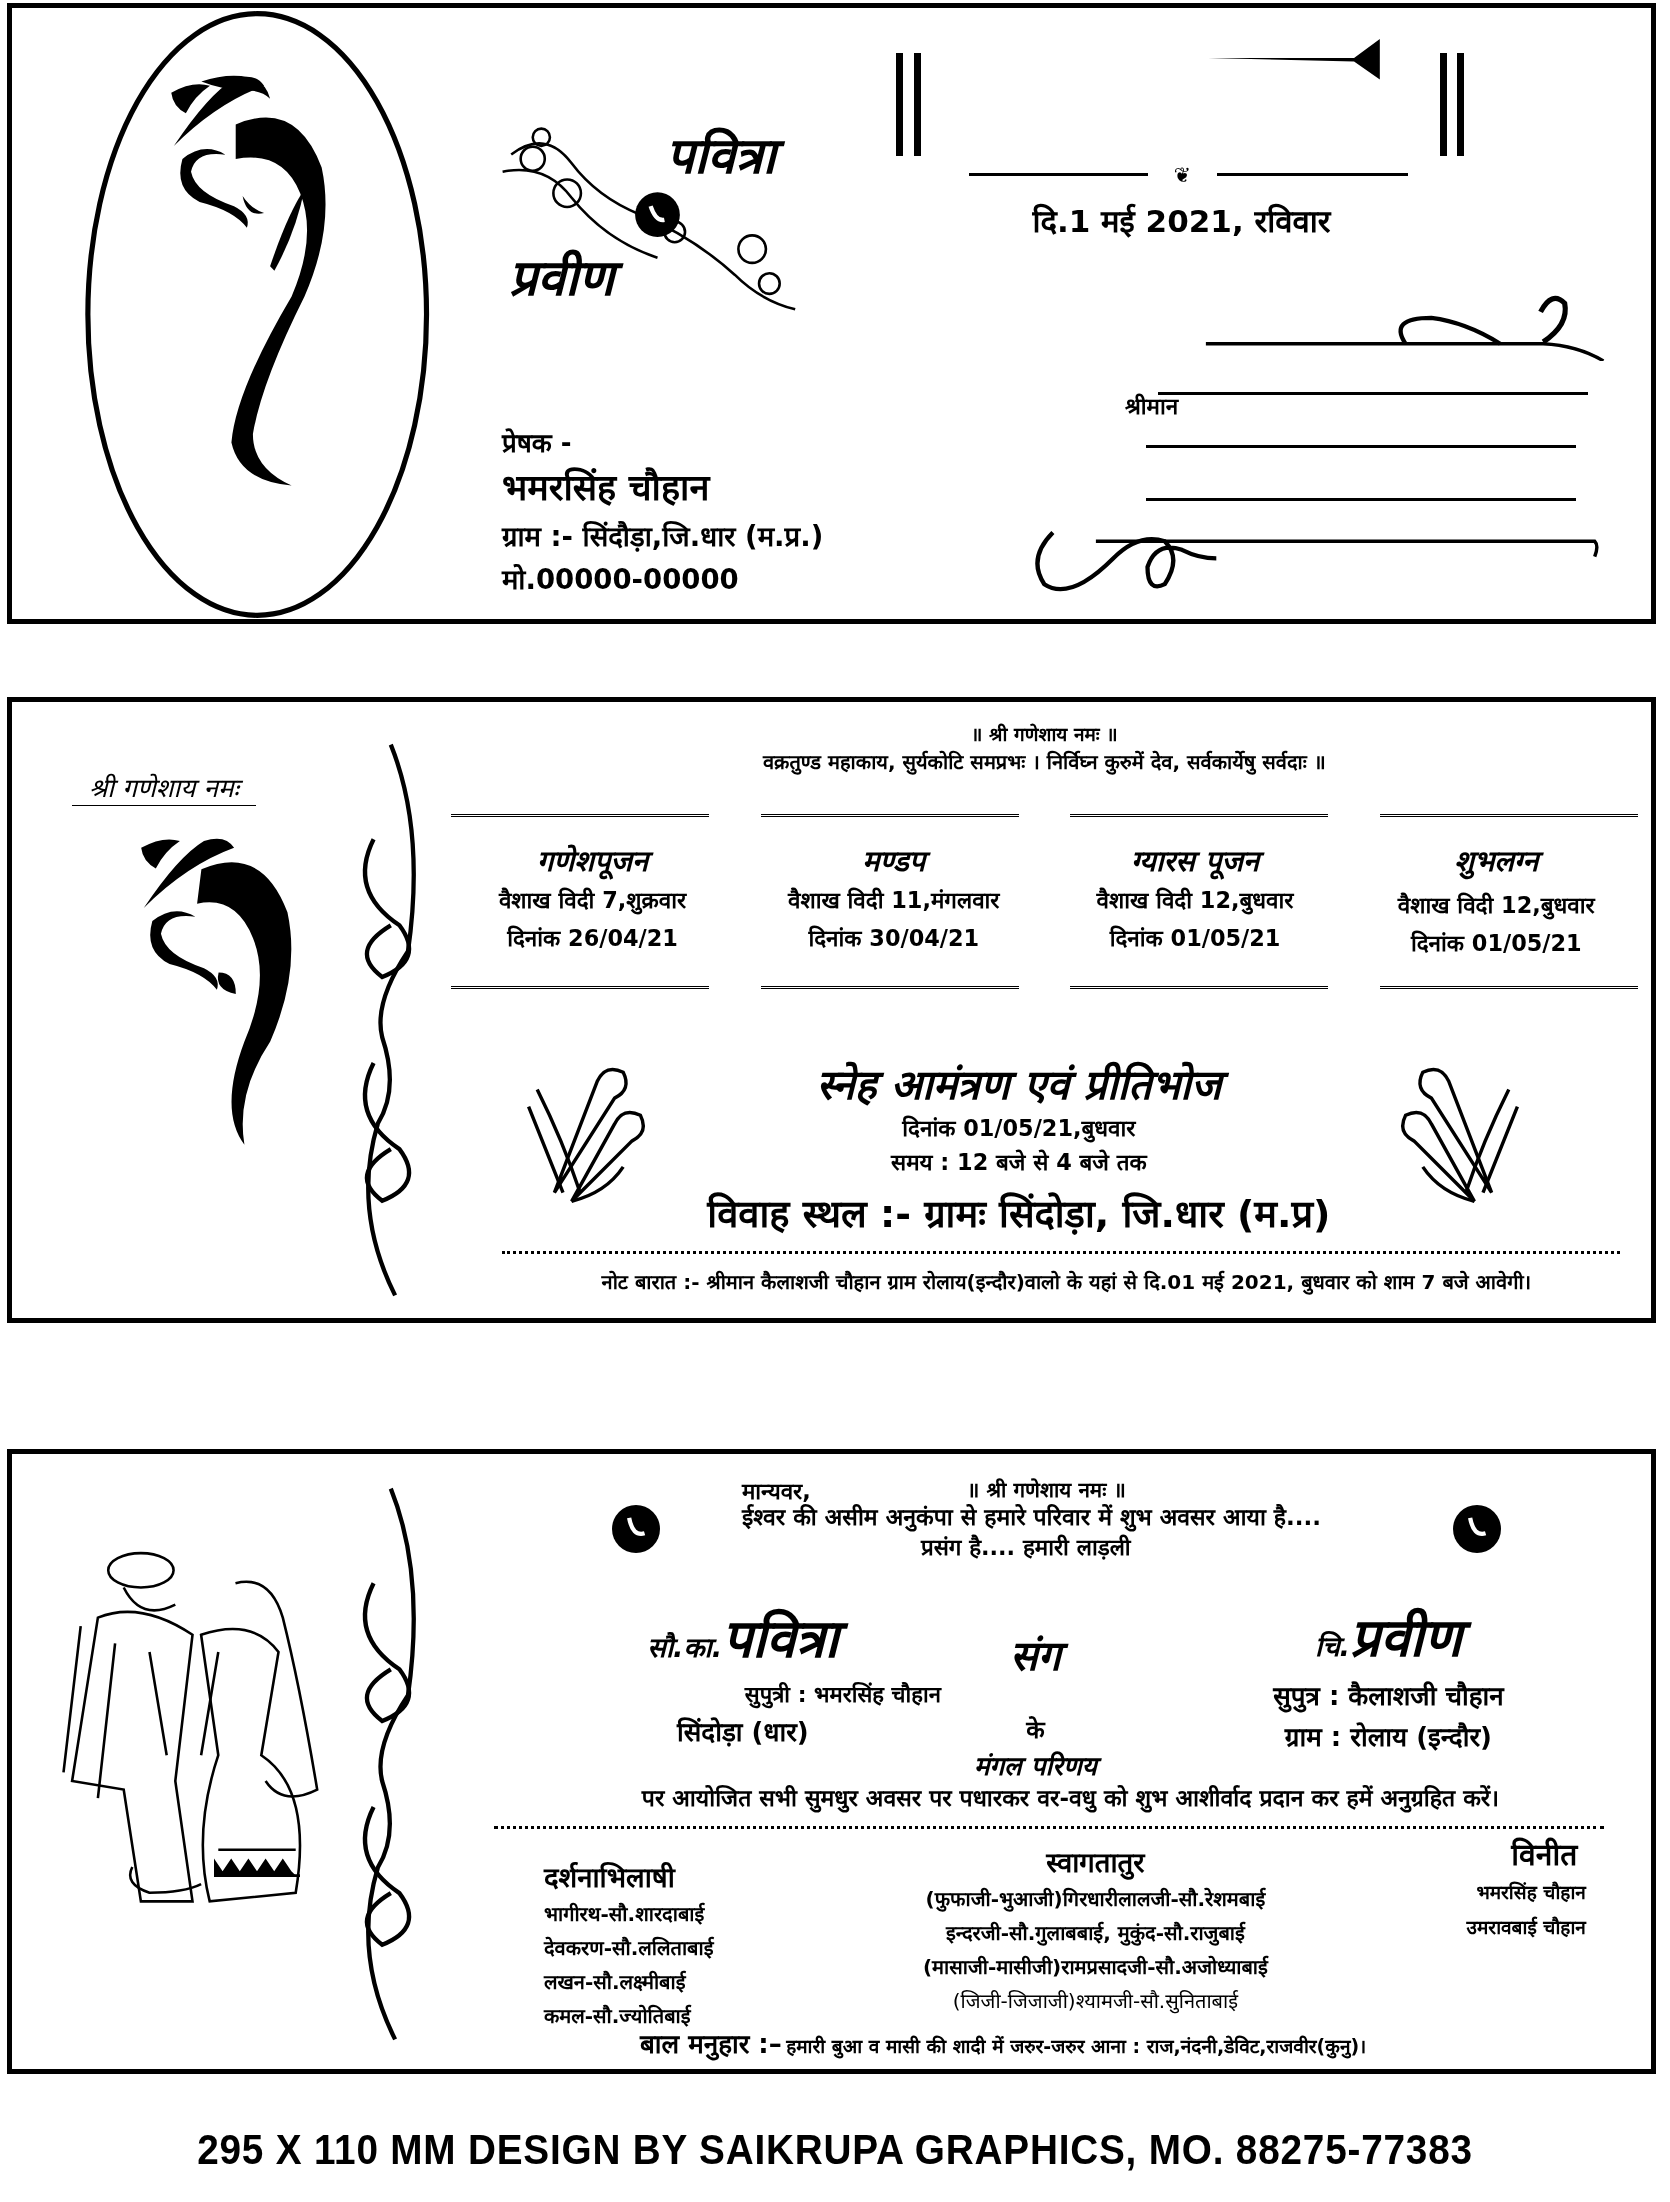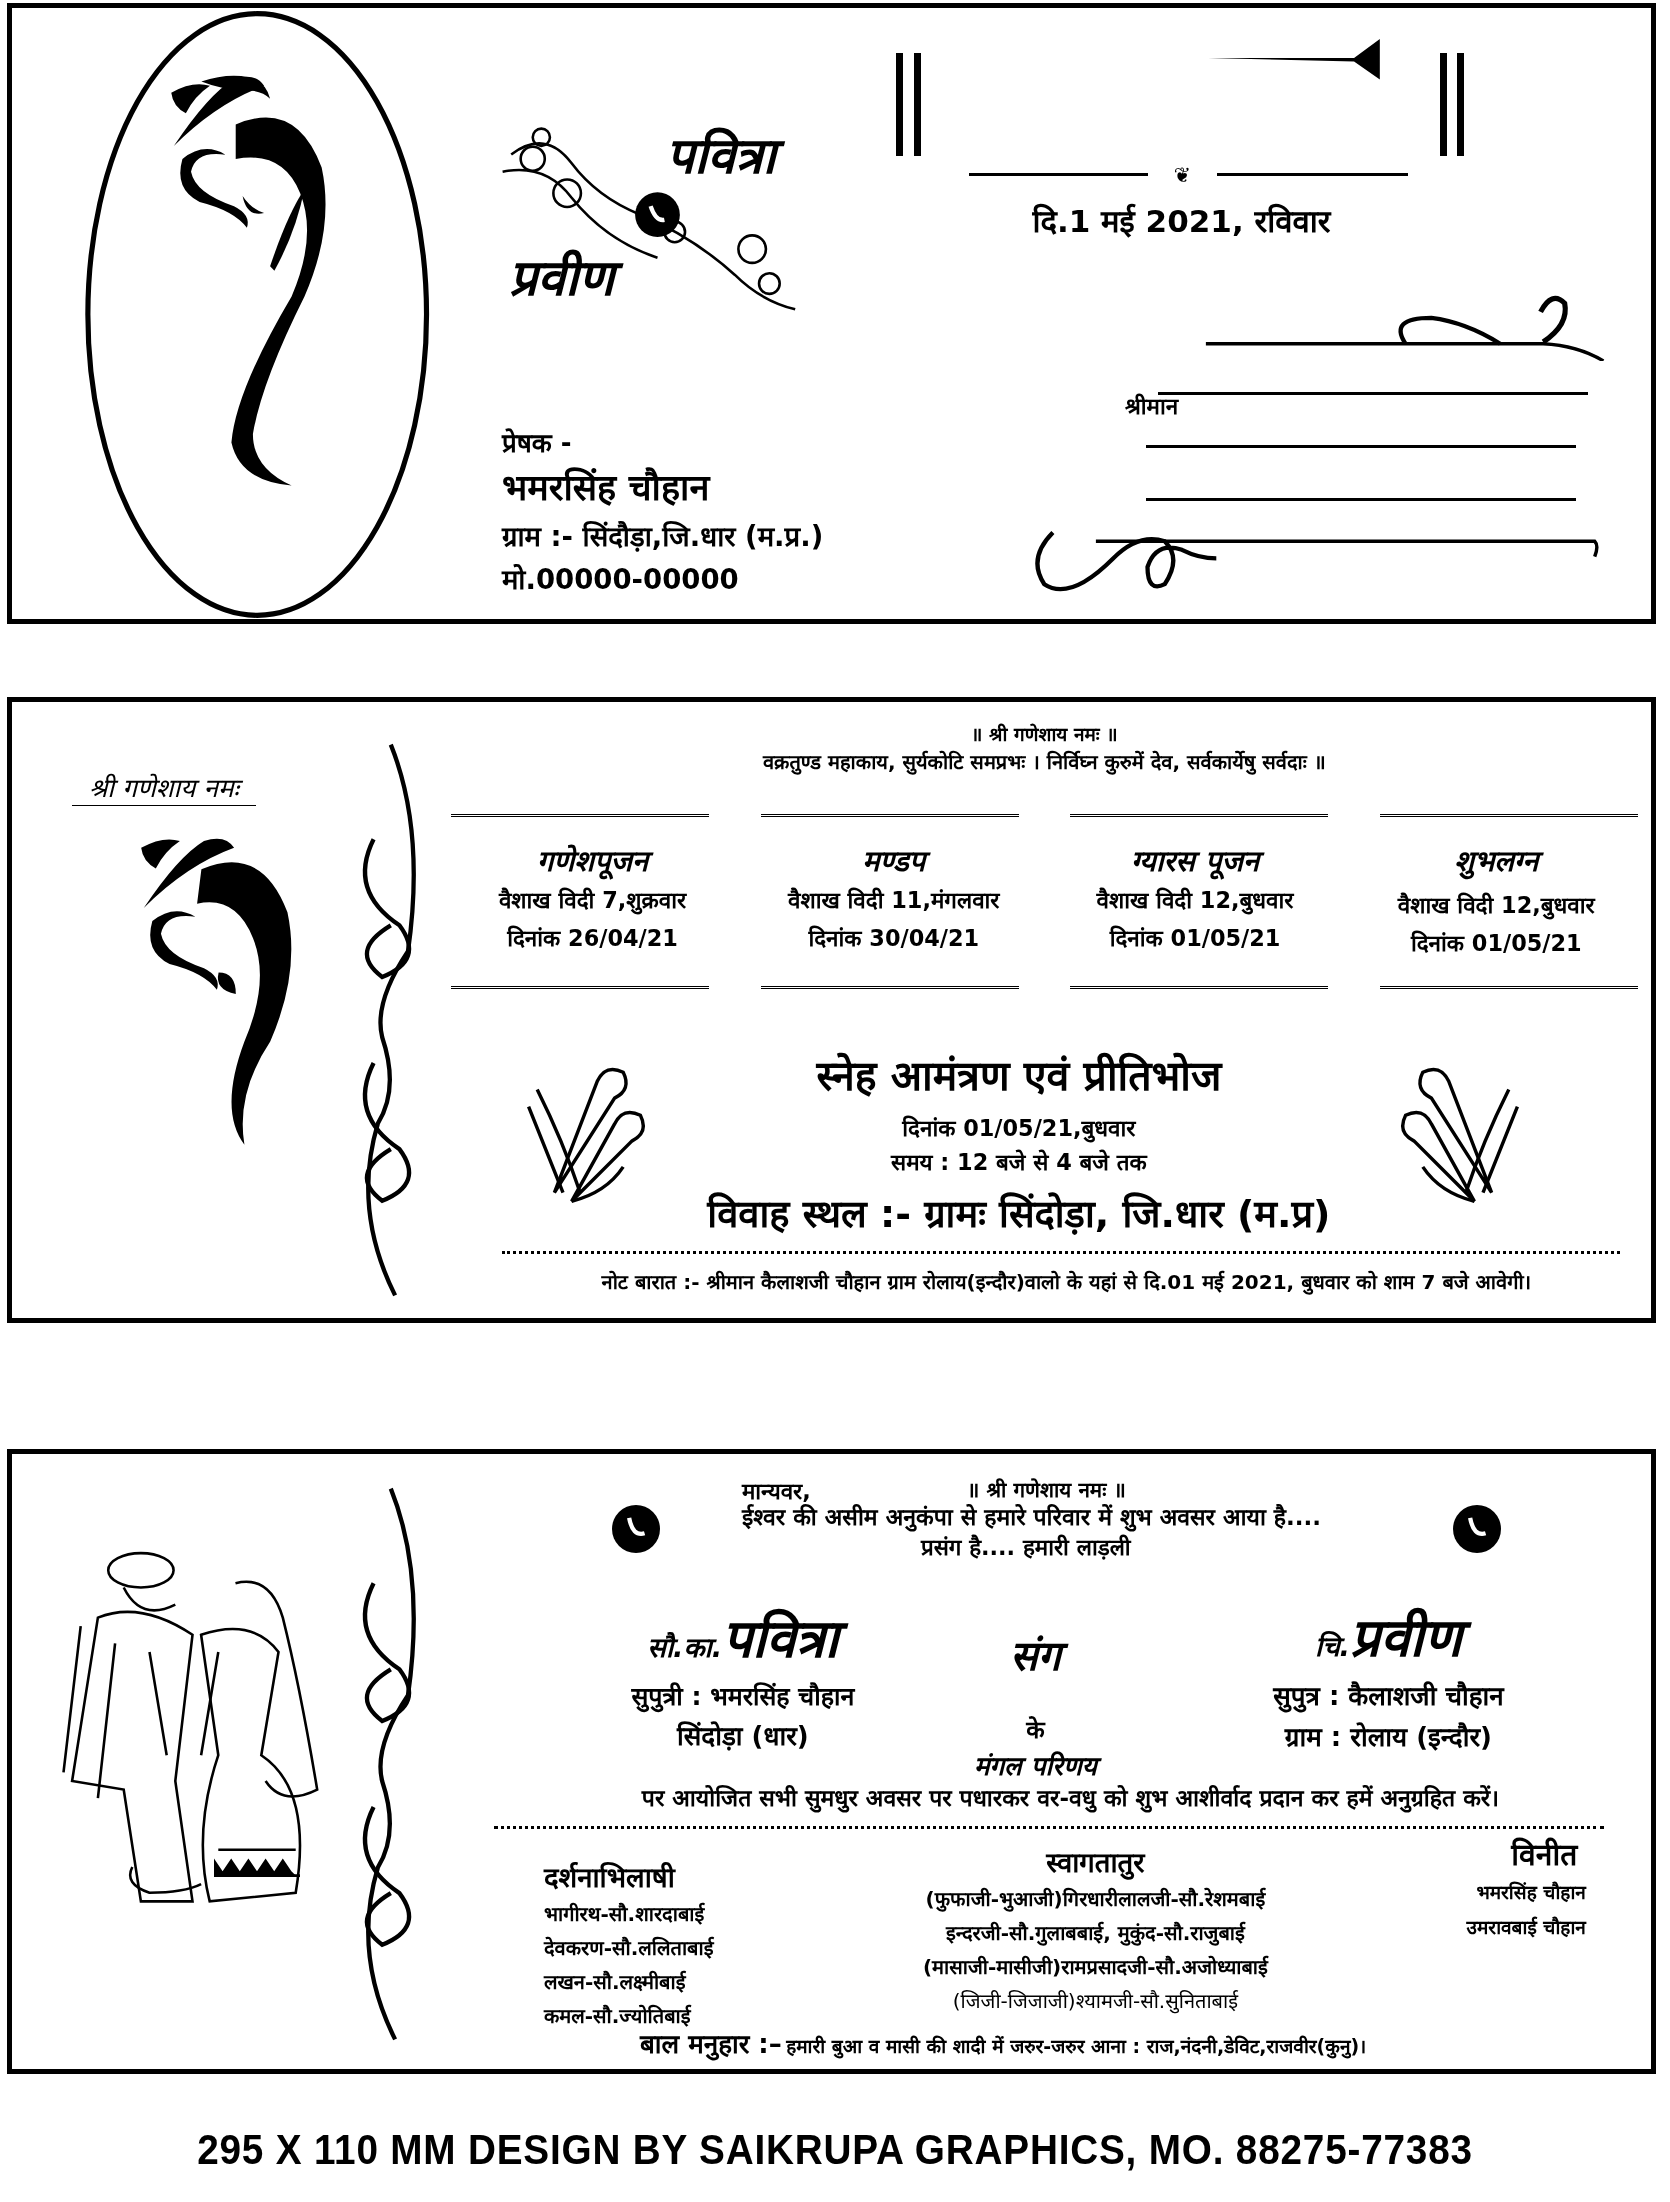--- a/index.html
+++ b/index.html
@@ -156,21 +156,21 @@
     </g>
   </svg>
   <svg class="abs" style="left:1385px;top:353px;" width="129" height="155" viewBox="0 0 150 180">
     <g stroke="#000" stroke-width="4" fill="none" transform="translate(150,0) scale(-1,1)">
       <path d="M40 160 L90 30 q10 -20 30 -10 q10 20 -10 30 Z"></path>
       <path d="M60 170 L110 80 q10 -20 30 -10 q10 20 -10 30 Z"></path>
       <path d="M10 60 q20 50 40 100 M20 40 q30 60 50 120 M120 130 q-20 30 -60 40"></path>
     </g>
   </svg>
 
-  <div class="abs b c" style="left:654px;top:344px;width:706px;font-size:41px;">स्नेह आमंत्रण एवं प्रीतिभोज</div>
+  <div class="abs b c" style="left:654px;top:353px;width:706px;font-size:41px;font-style:italic;">स्नेह आमंत्रण एवं प्रीतिभोज</div>
   <div class="abs b c" style="left:654px;top:410px;width:706px;font-size:22.4px;">दिनांक 01/05/21,बुधवार</div>
   <div class="abs b c" style="left:654px;top:444px;width:706px;font-size:22.4px;">समय : 12 बजे से 4 बजे तक</div>
   <div class="abs b c" style="left:568px;top:484px;width:878px;font-size:38px;">विवाह स्थल :- ग्रामः सिंदोड़ा, जि.धार (म.प्र)</div>
   <div class="dash" style="left:490px;top:549px;width:1118px;"></div>
   <div class="abs b c" style="left:465px;top:566px;width:1179px;font-size:20px;">नोट बारात :- श्रीमान कैलाशजी चौहान ग्राम रोलाय(इन्दौर)वालो के यहां से दि.01 मई 2021, बुधवार को शाम 7 बजे आवेगी।</div>
 </div>
 
 <div id="card3" class="card">
 
   <svg class="abs" style="left:34px;top:69px;" width="293" height="430" viewBox="0 0 340 500">
@@ -204,21 +204,21 @@
     <path d="M27 22 q4 22 18 18" stroke="#fff" stroke-width="5" fill="none"></path>
   </svg>
 
   <div class="abs b" style="left:730px;top:20.6px;font-size:22.4px;">मान्यवर,</div>
   <div class="abs b" style="left:955px;top:20.6px;font-size:20.6px;">॥ श्री गणेशाय नमः ॥</div>
   <div class="abs b" style="left:730px;top:46px;font-size:23px;">ईश्वर की असीम अनुकंपा से हमारे परिवार में  शुभ अवसर आया है....</div>
   <div class="abs b" style="left:909px;top:77px;font-size:22.4px;">प्रसंग है.... हमारी लाड़ली</div>
 
   <div class="abs c" style="left:533px;top:146px;width:396px;">
     <span class="b" style="font-size:27.5px;font-style:italic;">सौ.का.</span><span class="b" style="font-size:53px;font-style:italic;">पवित्रा</span>
-    <div class="b" style="font-size:25px;margin-top:5.2px;">सुपुत्री : भमरसिंह चौहान</div>
+    <div class="b" style="font-size:22px;margin-top:5.2px;text-align:right;">सुपुत्री : भमरसिंह चौहान</div>
     <div class="b" style="font-size:26px;margin-top:5.2px;">सिंदोड़ा (धार)</div>
   </div>
   <div class="abs b c" style="left:972px;top:172px;width:103px;font-size:41px;font-style:italic;">संग</div>
   <div class="abs b c" style="left:972px;top:258px;width:103px;font-size:24px;">के</div>
   <div class="abs b c" style="left:903px;top:293px;width:241px;font-size:26px;font-style:italic;">मंगल परिणय</div>
 
   <div class="abs c" style="left:1187px;top:145px;width:379px;">
     <span class="b" style="font-size:27.5px;font-style:italic;">चि.</span><span class="b" style="font-size:53px;font-style:italic;">प्रवीण</span>
     <div class="b" style="font-size:26px;margin-top:5.2px;">सुपुत्र : कैलाशजी चौहान</div>
     <div class="b" style="font-size:26px;margin-top:5.2px;">ग्राम : रोलाय (इन्दौर)</div>

